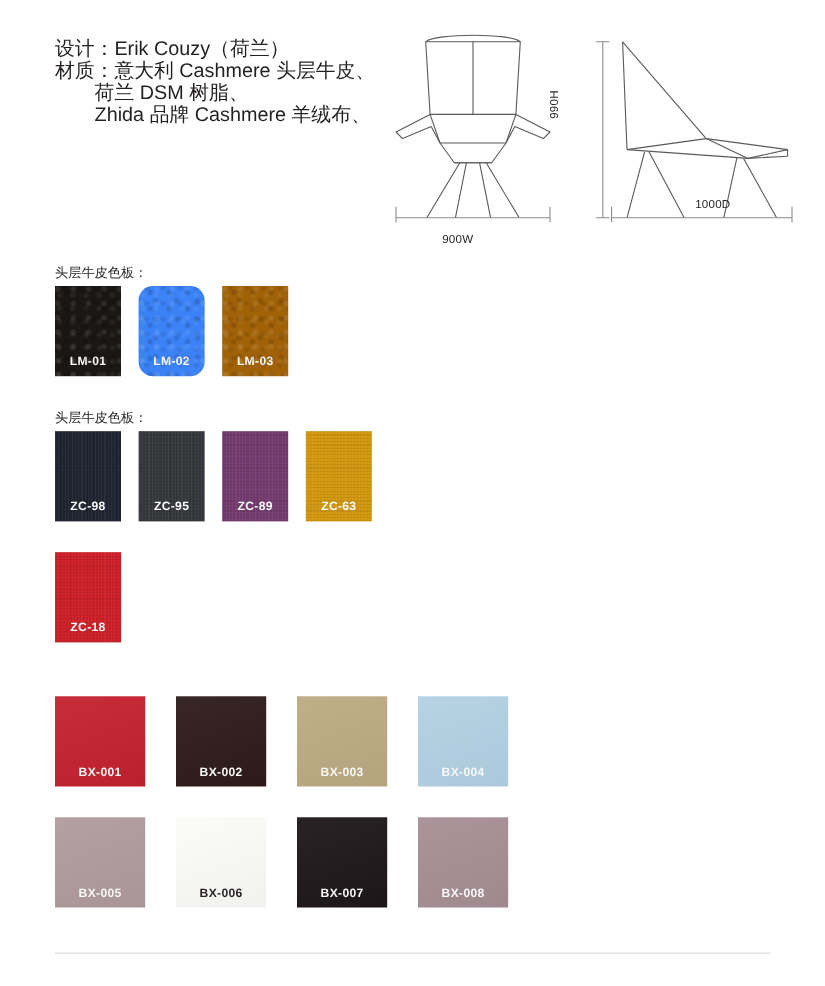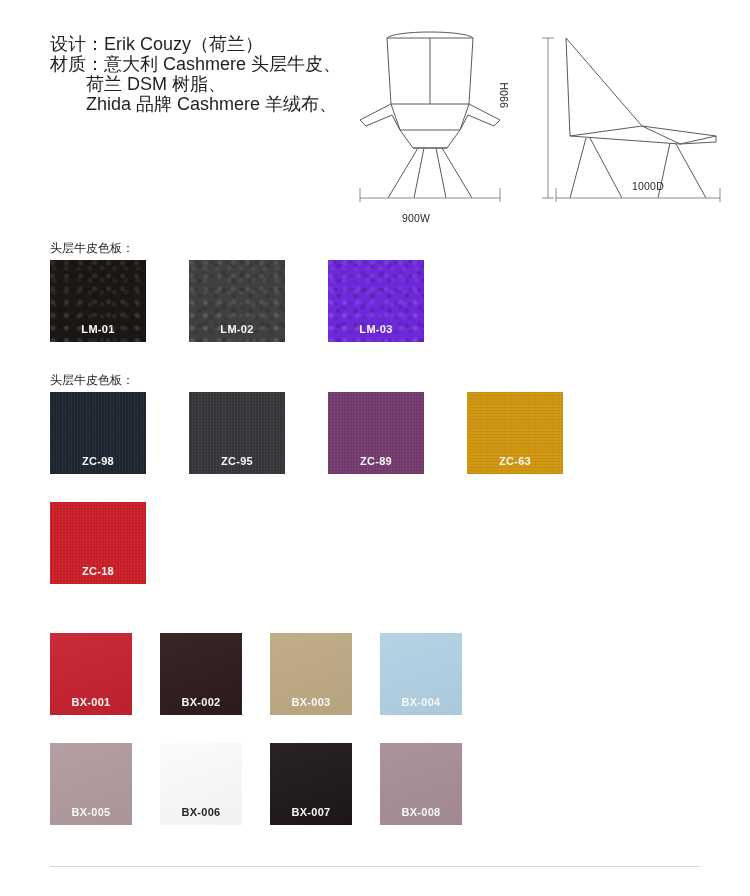--- a/index.html
+++ b/index.html
@@ -73,23 +73,23 @@
     left: 50px;
     font-size: 12px;
     color: #231f20;
   }
   .swatch-row {
     position: absolute;
     left: 50px;
     display: flex;
   }
   .swatch {
-    width: 96px;
+    width: 60px;
     height: 82px;
-    margin-right: 43px;
+    margin-right: 16px;
     position: relative;
     overflow: hidden;
   }
   .swatch .code {
     position: absolute;
     left: 0;
     right: 0;
     bottom: 7px;
     text-align: center;
     font-size: 11px;
@@ -220,24 +220,24 @@
   <div class="dim-label dim-front-w">900W</div>
   <div class="dim-label dim-side-d">1000D</div>
   <div class="dim-label dim-side-h">990H</div>
 </div>
 
 <div class="section-title" id="title-leather">头层牛皮色板：</div>
 <div class="swatch-row" id="row-leather">
   <div class="swatch grain" style="background: rgb(27, 23, 20);">
     <span class="code dark">LM-01</span>
   </div>
-  <div class="swatch grain" style="background: #404040;">
+  <div class="swatch grain" style="background: #3b82f6; border-radius: 13px;">
     <span class="code dark">LM-02</span>
   </div>
-  <div class="swatch grain" style="background: #6d28d9;">
+  <div class="swatch grain" style="background: #a16207;">
     <span class="code dark">LM-03</span>
   </div>
 </div>
 
 <div class="section-title" id="title-cashmere">头层牛皮色板：</div>
 <div class="swatch-row" id="row-cashmere-1">
   <div class="swatch fabric" style="background: rgb(30, 37, 48);">
     <span class="code dark">ZC-98</span>
   </div>
   <div class="swatch fabric" style="background: rgb(53, 55, 58);">

